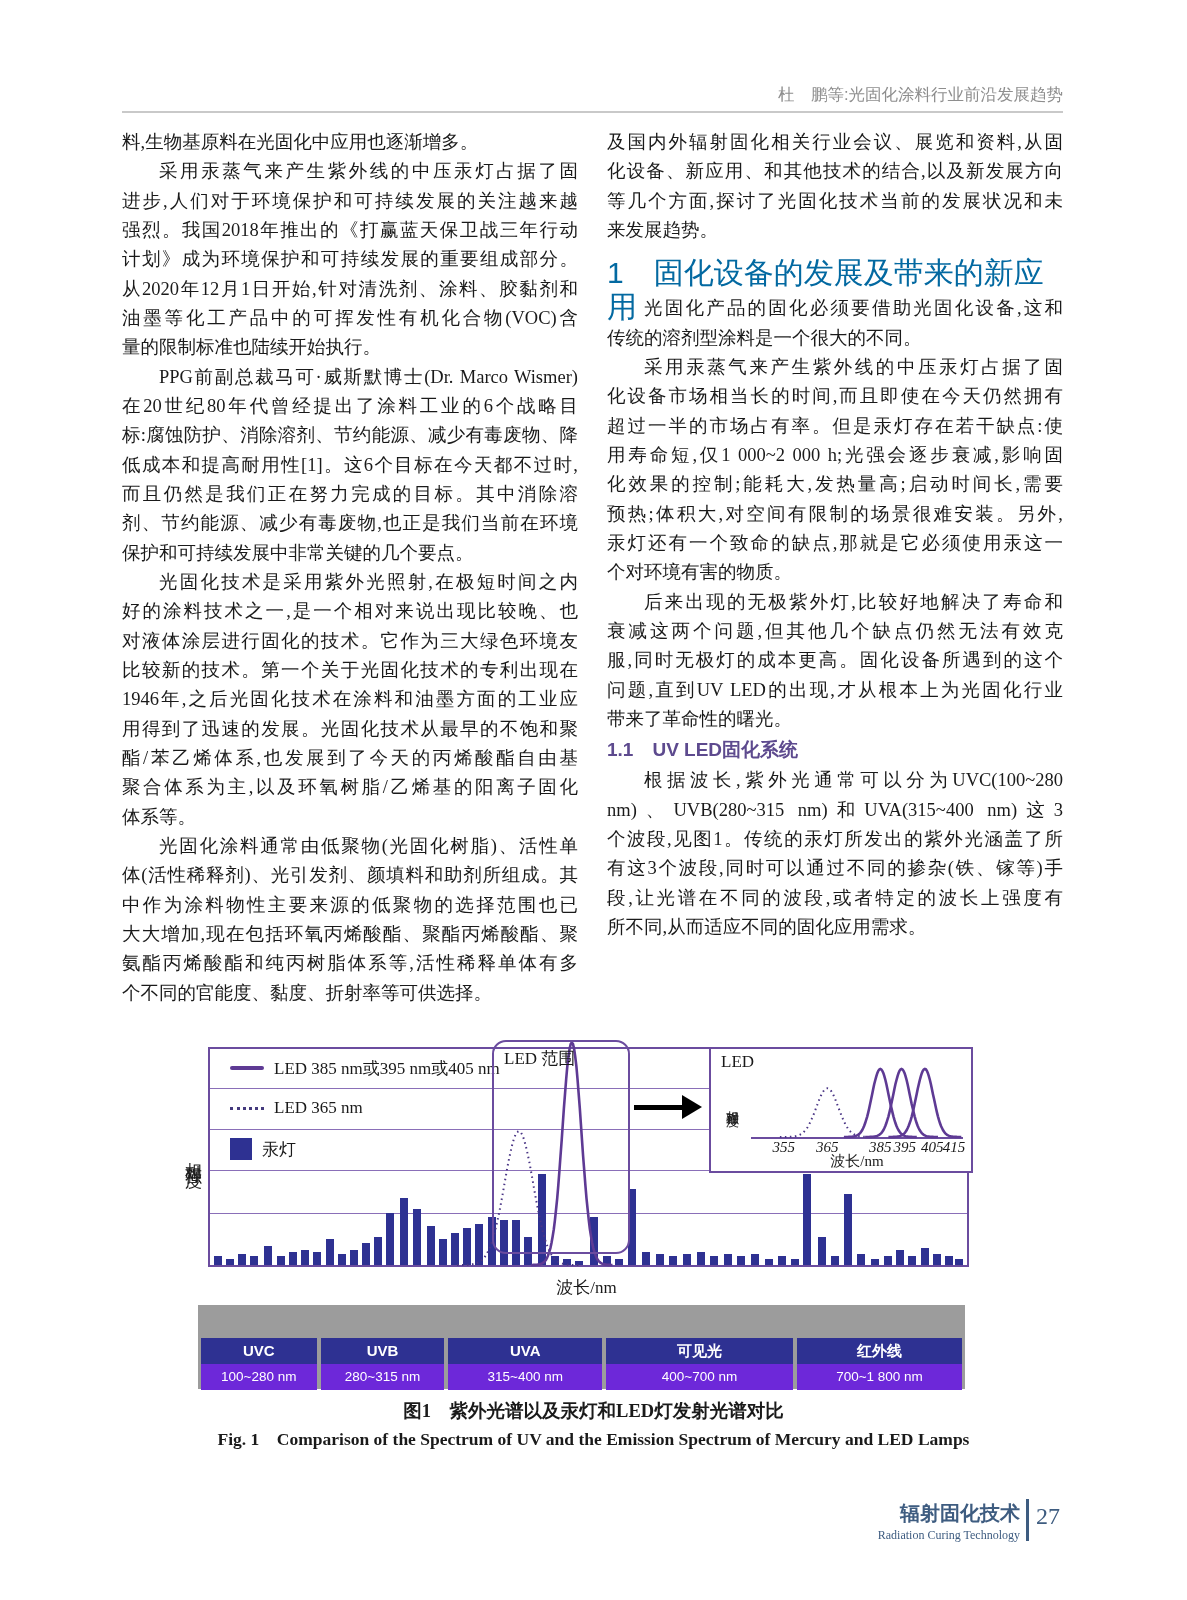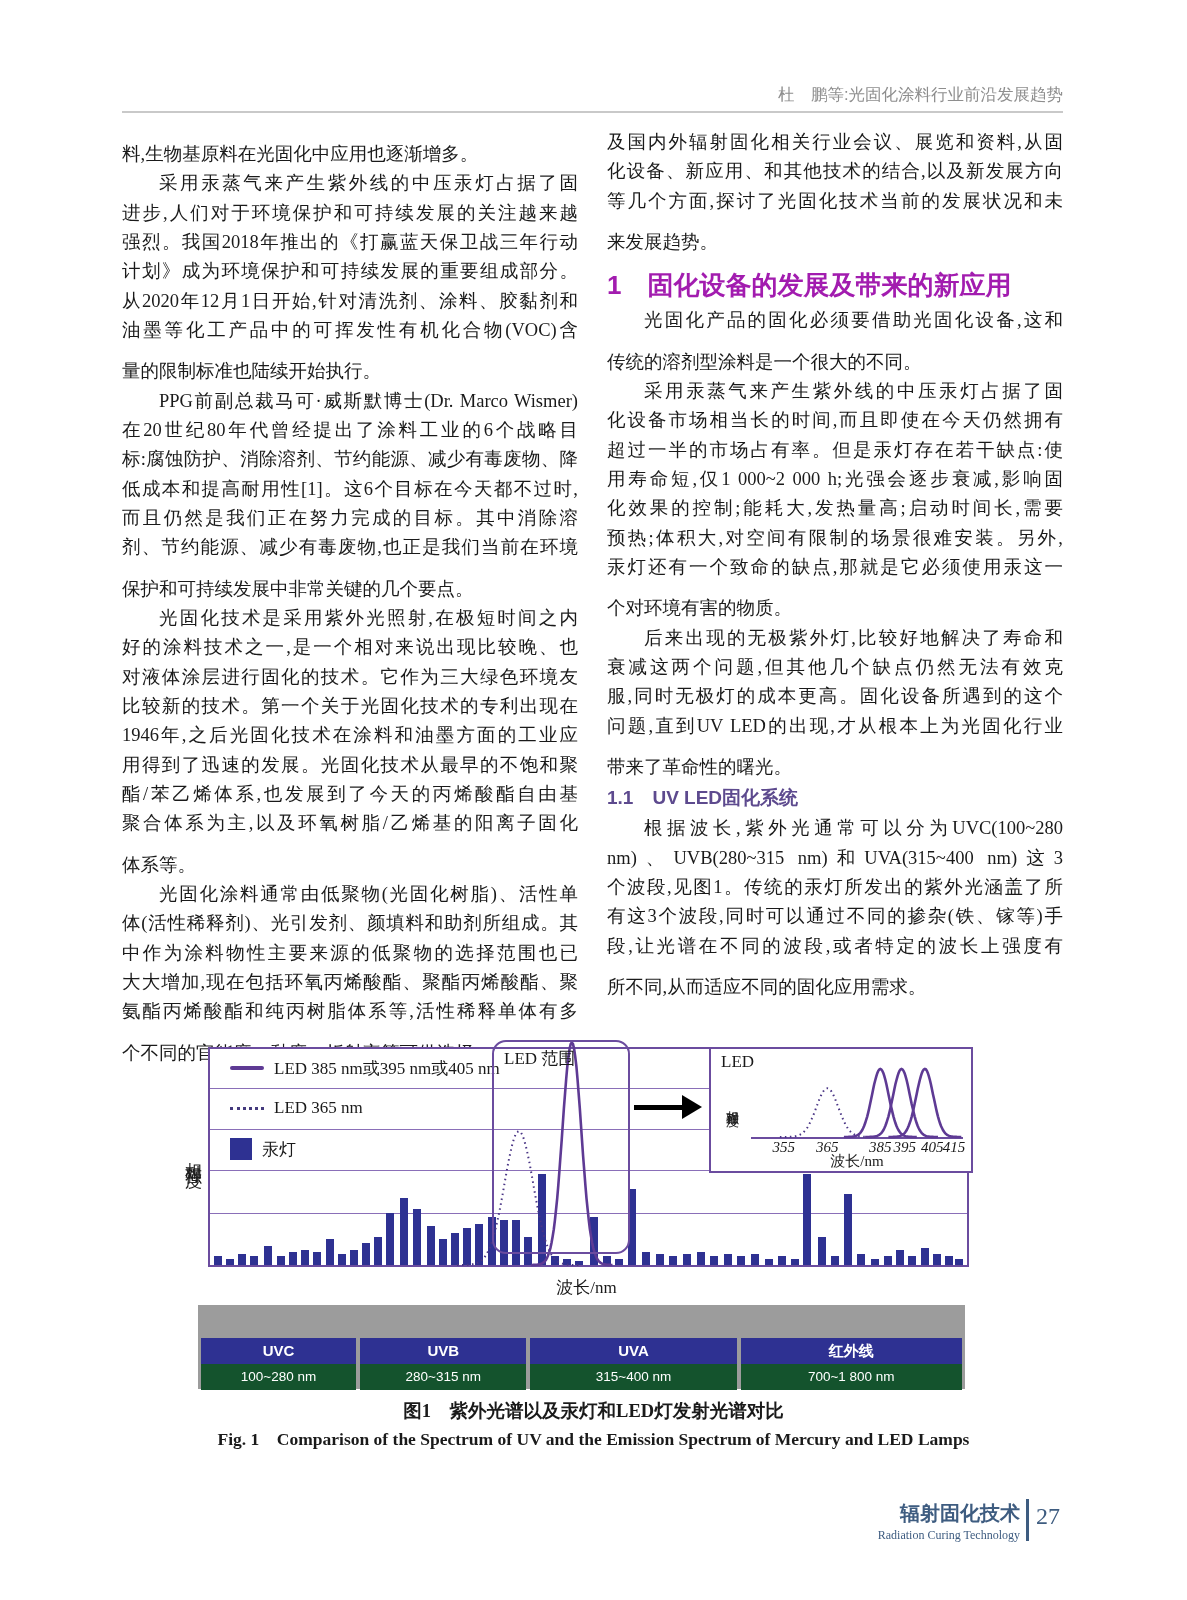--- a/index.html
+++ b/index.html
@@ -9,24 +9,24 @@
   
   .running-title{position:absolute;left:607px;top:84px;width:456px;text-align:right;
     font-family:"Liberation Sans","DejaVu Sans",sans-serif;font-size:16.5px;color:#8e8e8e;}
   .header-rule{position:absolute;left:122px;top:111px;width:941px;height:2px;background:#c9c9c9;}
 
   
   .col{position:absolute;top:128px;width:456px;font-size:18.5px;}
   #col-left{left:122px;} #col-right{left:607px;}
   .tl{height:29.34px;line-height:29.34px;text-align:justify;text-align-last:justify;
       overflow:hidden;white-space:nowrap;}
-  .tl.pend{text-align-last:left;margin-top:12px;}
+  .tl.pend{text-align-last:left;}
   .tl.ind{text-indent:37px;}
-  .h1{color:#a21caf;font-family:"Liberation Sans","DejaVu Sans",sans-serif;font-weight:bold;
-      font-size:26px;height:34px;line-height:34px;margin:11px 0 4px 0;}
+  .h1{color:#0369a1;font-family:"Liberation Sans","DejaVu Sans",sans-serif;font-weight:normal;
+      font-size:30px;height:34px;line-height:34px;margin:11px 0 4px 0;}
   .h2{color:#5d4a8e;font-family:"Liberation Sans","DejaVu Sans",sans-serif;font-weight:600;
       font-size:19px;height:30px;line-height:30px;margin:1px 0 1px 0;}
 
   
   #figure{position:absolute;left:0;top:1030px;width:1187px;height:430px;}
   .y-label-main{position:absolute;left:182px;top:58px;height:134px;writing-mode:vertical-rl;
     text-align:center;font-size:17px;letter-spacing:3px;}
   #chart{position:absolute;left:208px;top:17px;width:757px;height:216px;background:#fff;
     border:2px solid #6b4c9f;}
   .gl{position:absolute;left:0;right:0;height:1px;background:#8a6fb8;}
@@ -60,21 +60,21 @@
   .inset-xlabel{position:absolute;left:40px;top:103px;width:212px;text-align:center;font-size:15px;}
   .x-label-main{position:absolute;left:208px;top:246px;width:757px;text-align:center;font-size:17px;}
 
   
   #strip{position:absolute;left:198px;top:275px;width:767px;height:84px;background:#9c9c9c;
     padding:3px;box-sizing:border-box;display:flex;gap:4px;}
   .cell{display:flex;flex-direction:column;min-width:0;margin-top:30px;}
   .cell-label{height:26px;line-height:26px;background:#2e3192;color:#fff;text-align:center;
     font-family:"Liberation Sans","DejaVu Sans",sans-serif;font-weight:bold;font-size:15px;}
   .cell-grad{flex:1;}
-  .cell-range{height:26px;line-height:26px;background:#14532d;color:#fff;text-align:center;
+  .cell-range{height:26px;line-height:26px;background:#6d28d9;color:#fff;text-align:center;
     font-size:13.5px;font-family:"Liberation Sans","DejaVu Sans",sans-serif;}
   .g-uvc{background:linear-gradient(90deg,#6d2490,#8a3aac 40%,#b77fd0);}
   .g-uvb{background:linear-gradient(90deg,#a873c8,#cfb2e4 60%,#dcc6ee);}
   .g-uva{background:linear-gradient(90deg,#cdb4e6,#efe6f8 50%,#ffffff 85%,#ffffff);}
   .g-vis{background:linear-gradient(90deg,#7a5ad0 0%,#3f52d8 10%,#2e9ad0 20%,#2cb84e 33%,
     #7ed321 45%,#f7ec00 58%,#f7a400 70%,#ef3b24 82%,#e82020 100%);}
   .g-ir{background:linear-gradient(90deg,#1b1540,#050508 25%,#050508);}
 
   .caption-cn{position:absolute;left:0;top:368px;width:1187px;text-align:center;
     font-weight:bold;font-size:18.5px;}
@@ -288,20 +288,25 @@
       <div class="cell" style="flex-grow: 16.3; flex-basis: 0px;">
         <div class="cell-label">UVB</div>
         <div class="cell-grad g-uvb"></div>
         <div class="cell-range">280~315 nm</div>
       </div>
       <div class="cell" style="flex-grow: 20.2; flex-basis: 0px;">
         <div class="cell-label">UVA</div>
         <div class="cell-grad g-uva"></div>
         <div class="cell-range">315~400 nm</div>
       </div>
+      <div class="cell" style="flex-grow: 24.6; flex-basis: 0px;">
+        <div class="cell-label">可见光</div>
+        <div class="cell-grad g-vis"></div>
+        <div class="cell-range">400~700 nm</div>
+      </div>
       <div class="cell" style="flex-grow: 21.7; flex-basis: 0px;">
         <div class="cell-label">红外线</div>
         <div class="cell-grad g-ir"></div>
         <div class="cell-range">700~1 800 nm</div>
       </div>
     </div>
 
   <div class="caption-cn">图1　紫外光谱以及汞灯和LED灯发射光谱对比</div>
   <div class="caption-en">Fig. 1　Comparison of the Spectrum of UV and the Emission Spectrum of Mercury and LED Lamps</div>
 </div>

